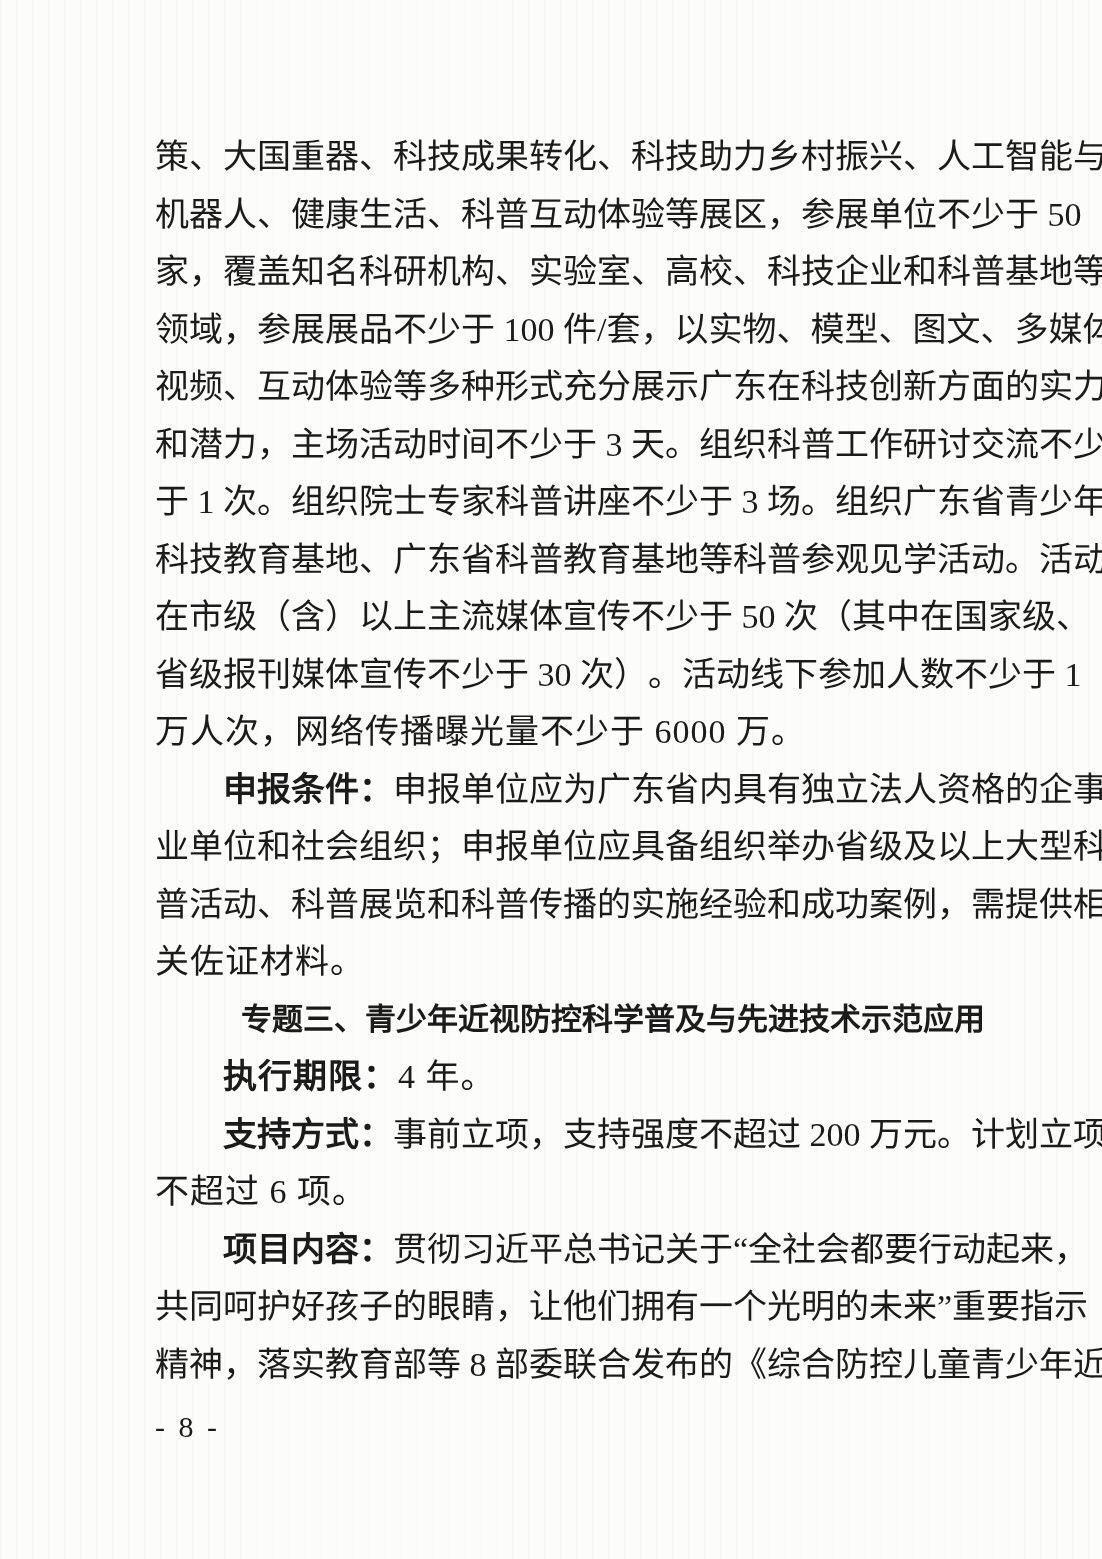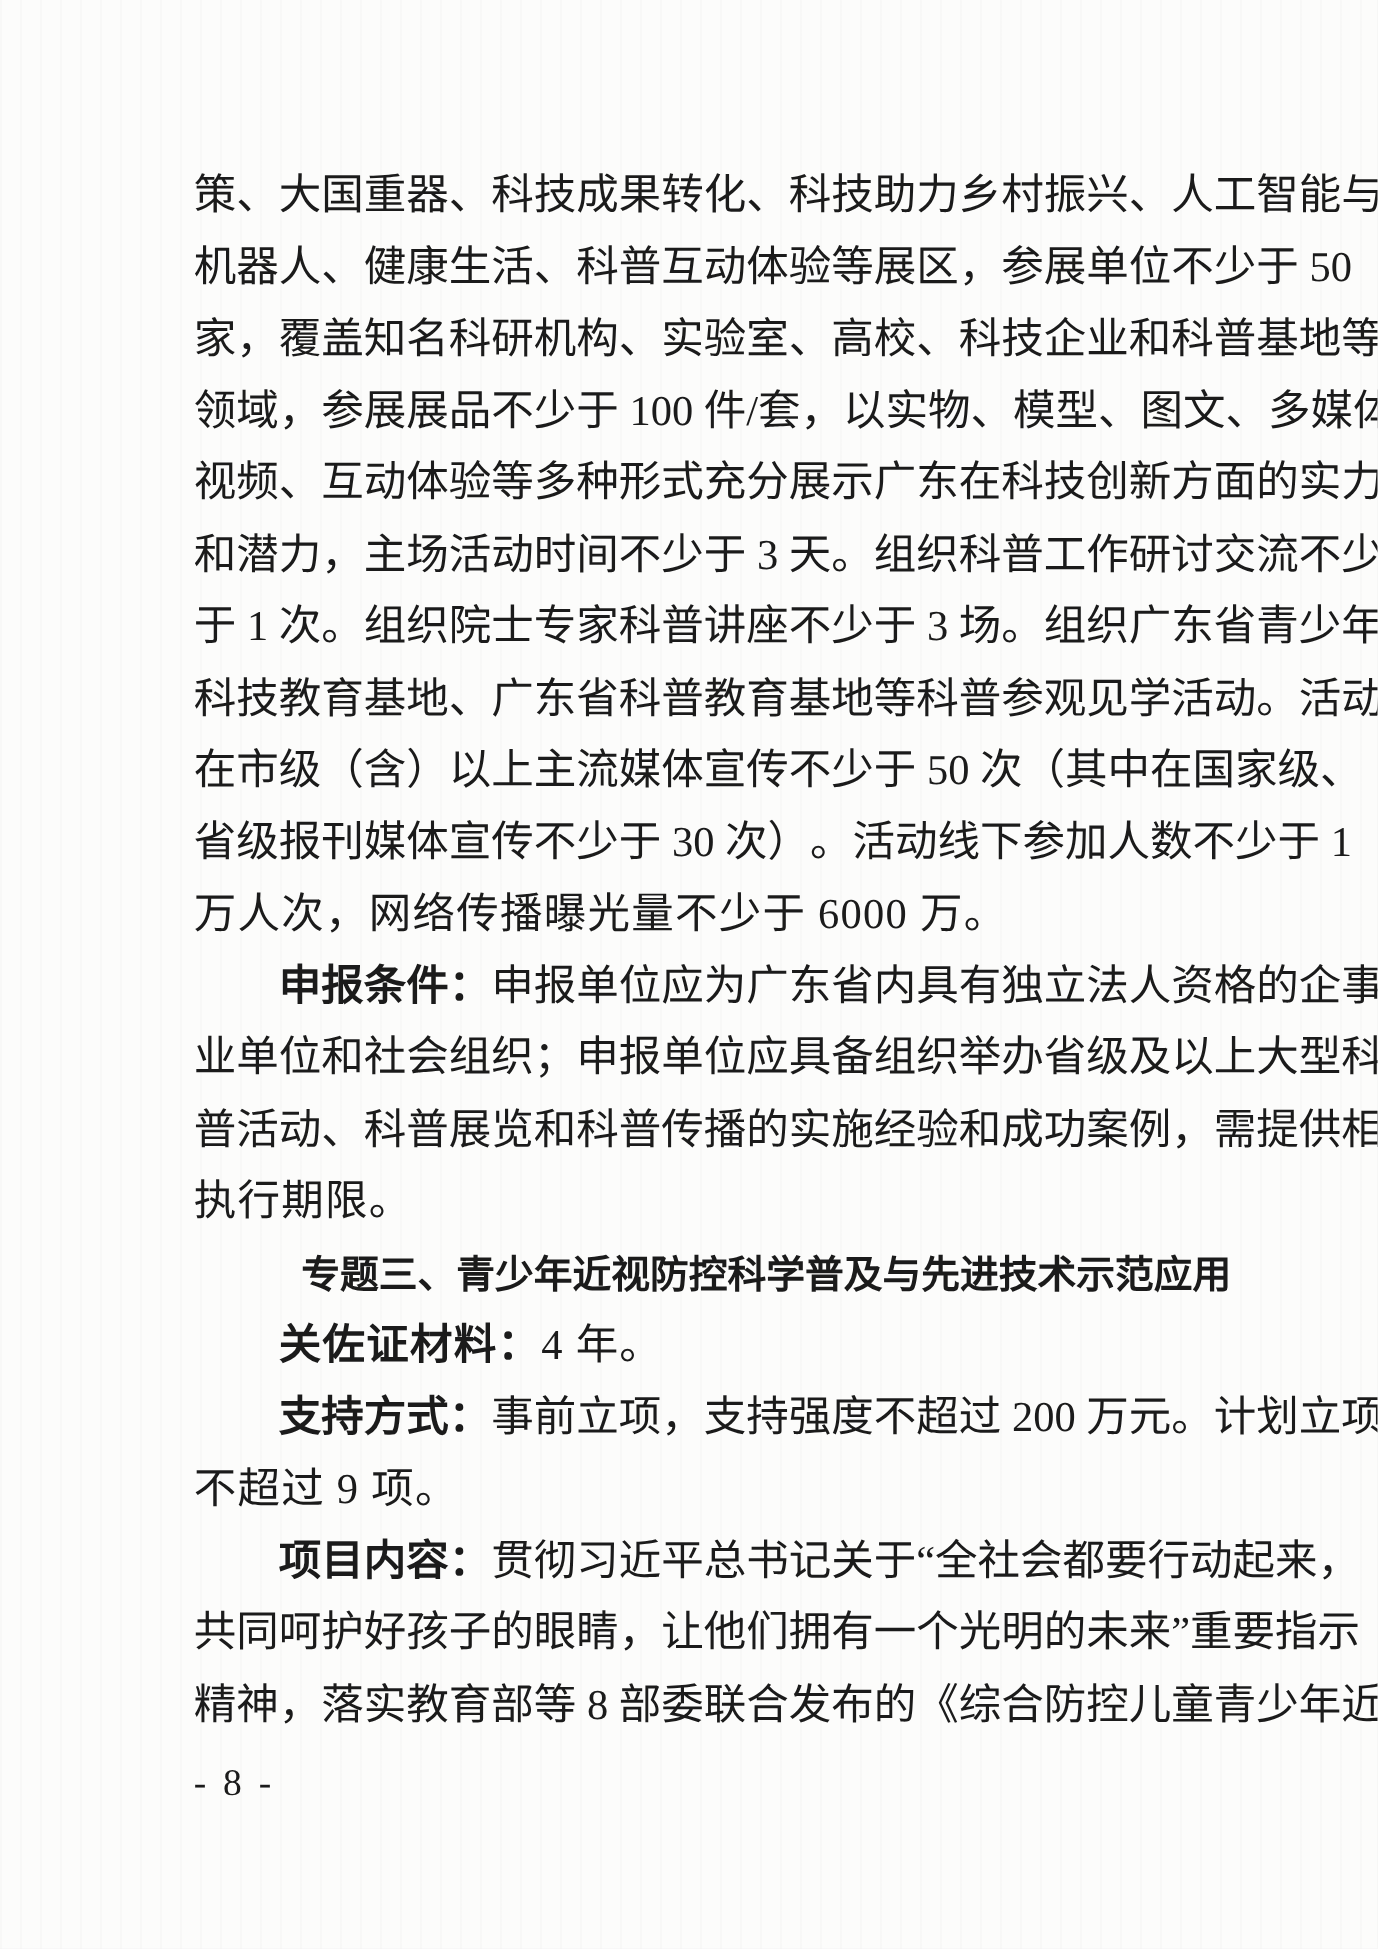--- a/index.html
+++ b/index.html
@@ -74,23 +74,23 @@
       <div class="line justify"><span>视</span><span>频</span><span>、</span><span>互</span><span>动</span><span>体</span><span>验</span><span>等</span><span>多</span><span>种</span><span>形</span><span>式</span><span>充</span><span>分</span><span>展</span><span>示</span><span>广</span><span>东</span><span>在</span><span>科</span><span>技</span><span>创</span><span>新</span><span>方</span><span>面</span><span>的</span><span>实</span><span>力</span></div>
       <div class="line justify"><span>和</span><span>潜</span><span>力</span><span>，</span><span>主</span><span>场</span><span>活</span><span>动</span><span>时</span><span>间</span><span>不</span><span>少</span><span>于</span><span> </span><span>3</span><span> </span><span>天</span><span>。</span><span>组</span><span>织</span><span>科</span><span>普</span><span>工</span><span>作</span><span>研</span><span>讨</span><span>交</span><span>流</span><span>不</span><span>少</span></div>
       <div class="line justify"><span>于</span><span> </span><span>1</span><span> </span><span>次</span><span>。</span><span>组</span><span>织</span><span>院</span><span>士</span><span>专</span><span>家</span><span>科</span><span>普</span><span>讲</span><span>座</span><span>不</span><span>少</span><span>于</span><span> </span><span>3</span><span> </span><span>场</span><span>。</span><span>组</span><span>织</span><span>广</span><span>东</span><span>省</span><span>青</span><span>少</span><span>年</span></div>
       <div class="line justify"><span>科</span><span>技</span><span>教</span><span>育</span><span>基</span><span>地</span><span>、</span><span>广</span><span>东</span><span>省</span><span>科</span><span>普</span><span>教</span><span>育</span><span>基</span><span>地</span><span>等</span><span>科</span><span>普</span><span>参</span><span>观</span><span>见</span><span>学</span><span>活</span><span>动</span><span>。</span><span>活</span><span>动</span></div>
       <div class="line justify"><span>在</span><span>市</span><span>级</span><span>（</span><span>含</span><span>）</span><span>以</span><span>上</span><span>主</span><span>流</span><span>媒</span><span>体</span><span>宣</span><span>传</span><span>不</span><span>少</span><span>于</span><span> </span><span>50</span><span> </span><span>次</span><span>（</span><span>其</span><span>中</span><span>在</span><span>国</span><span>家</span><span>级</span><span>、</span></div>
       <div class="line justify"><span>省</span><span>级</span><span>报</span><span>刊</span><span>媒</span><span>体</span><span>宣</span><span>传</span><span>不</span><span>少</span><span>于</span><span> </span><span>30</span><span> </span><span>次</span><span>）</span><span>。</span><span>活</span><span>动</span><span>线</span><span>下</span><span>参</span><span>加</span><span>人</span><span>数</span><span>不</span><span>少</span><span>于</span><span> </span><span>1</span></div>
       <div class="line"><span>万人次，网络传播曝光量不少于 6000 万。</span></div>
       <div class="line indent justify"><span class="lead">申</span><span class="lead">报</span><span class="lead">条</span><span class="lead">件</span><span class="lead">：</span><span>申</span><span>报</span><span>单</span><span>位</span><span>应</span><span>为</span><span>广</span><span>东</span><span>省</span><span>内</span><span>具</span><span>有</span><span>独</span><span>立</span><span>法</span><span>人</span><span>资</span><span>格</span><span>的</span><span>企</span><span>事</span></div>
       <div class="line justify"><span>业</span><span>单</span><span>位</span><span>和</span><span>社</span><span>会</span><span>组</span><span>织</span><span>；</span><span>申</span><span>报</span><span>单</span><span>位</span><span>应</span><span>具</span><span>备</span><span>组</span><span>织</span><span>举</span><span>办</span><span>省</span><span>级</span><span>及</span><span>以</span><span>上</span><span>大</span><span>型</span><span>科</span></div>
       <div class="line justify"><span>普</span><span>活</span><span>动</span><span>、</span><span>科</span><span>普</span><span>展</span><span>览</span><span>和</span><span>科</span><span>普</span><span>传</span><span>播</span><span>的</span><span>实</span><span>施</span><span>经</span><span>验</span><span>和</span><span>成</span><span>功</span><span>案</span><span>例</span><span>，</span><span>需</span><span>提</span><span>供</span><span>相</span></div>
-      <div class="line"><span>执行期限。</span></div>
+      <div class="line"><span>关佐证材料。</span></div>
       <div class="line indent heading"><span class="lead">专题三、青少年近视防控科学普及与先进技术示范应用</span></div>
-      <div class="line indent"><span class="lead">关佐证材料：</span><span>4 年。</span></div>
+      <div class="line indent"><span class="lead">执行期限：</span><span>4 年。</span></div>
       <div class="line indent justify"><span class="lead">支</span><span class="lead">持</span><span class="lead">方</span><span class="lead">式</span><span class="lead">：</span><span>事</span><span>前</span><span>立</span><span>项</span><span>，</span><span>支</span><span>持</span><span>强</span><span>度</span><span>不</span><span>超</span><span>过</span><span> </span><span>200</span><span> </span><span>万</span><span>元</span><span>。</span><span>计</span><span>划</span><span>立</span><span>项</span></div>
-      <div class="line"><span>不超过 9 项。</span></div>
+      <div class="line"><span>不超过 6 项。</span></div>
       <div class="line indent justify"><span class="lead">项</span><span class="lead">目</span><span class="lead">内</span><span class="lead">容</span><span class="lead">：</span><span>贯</span><span>彻</span><span>习</span><span>近</span><span>平</span><span>总</span><span>书</span><span>记</span><span>关</span><span>于</span><span>“</span><span>全</span><span>社</span><span>会</span><span>都</span><span>要</span><span>行</span><span>动</span><span>起</span><span>来</span><span>，</span></div>
       <div class="line justify"><span>共</span><span>同</span><span>呵</span><span>护</span><span>好</span><span>孩</span><span>子</span><span>的</span><span>眼</span><span>睛</span><span>，</span><span>让</span><span>他</span><span>们</span><span>拥</span><span>有</span><span>一</span><span>个</span><span>光</span><span>明</span><span>的</span><span>未</span><span>来</span><span>”</span><span>重</span><span>要</span><span>指</span><span>示</span></div>
       <div class="line justify"><span>精</span><span>神</span><span>，</span><span>落</span><span>实</span><span>教</span><span>育</span><span>部</span><span>等</span><span> </span><span>8</span><span> </span><span>部</span><span>委</span><span>联</span><span>合</span><span>发</span><span>布</span><span>的</span><span>《</span><span>综</span><span>合</span><span>防</span><span>控</span><span>儿</span><span>童</span><span>青</span><span>少</span><span>年</span><span>近</span></div>
     </div>
   <div class="page-number">- 8 -</div>
 </div>
 
 </body></html>

